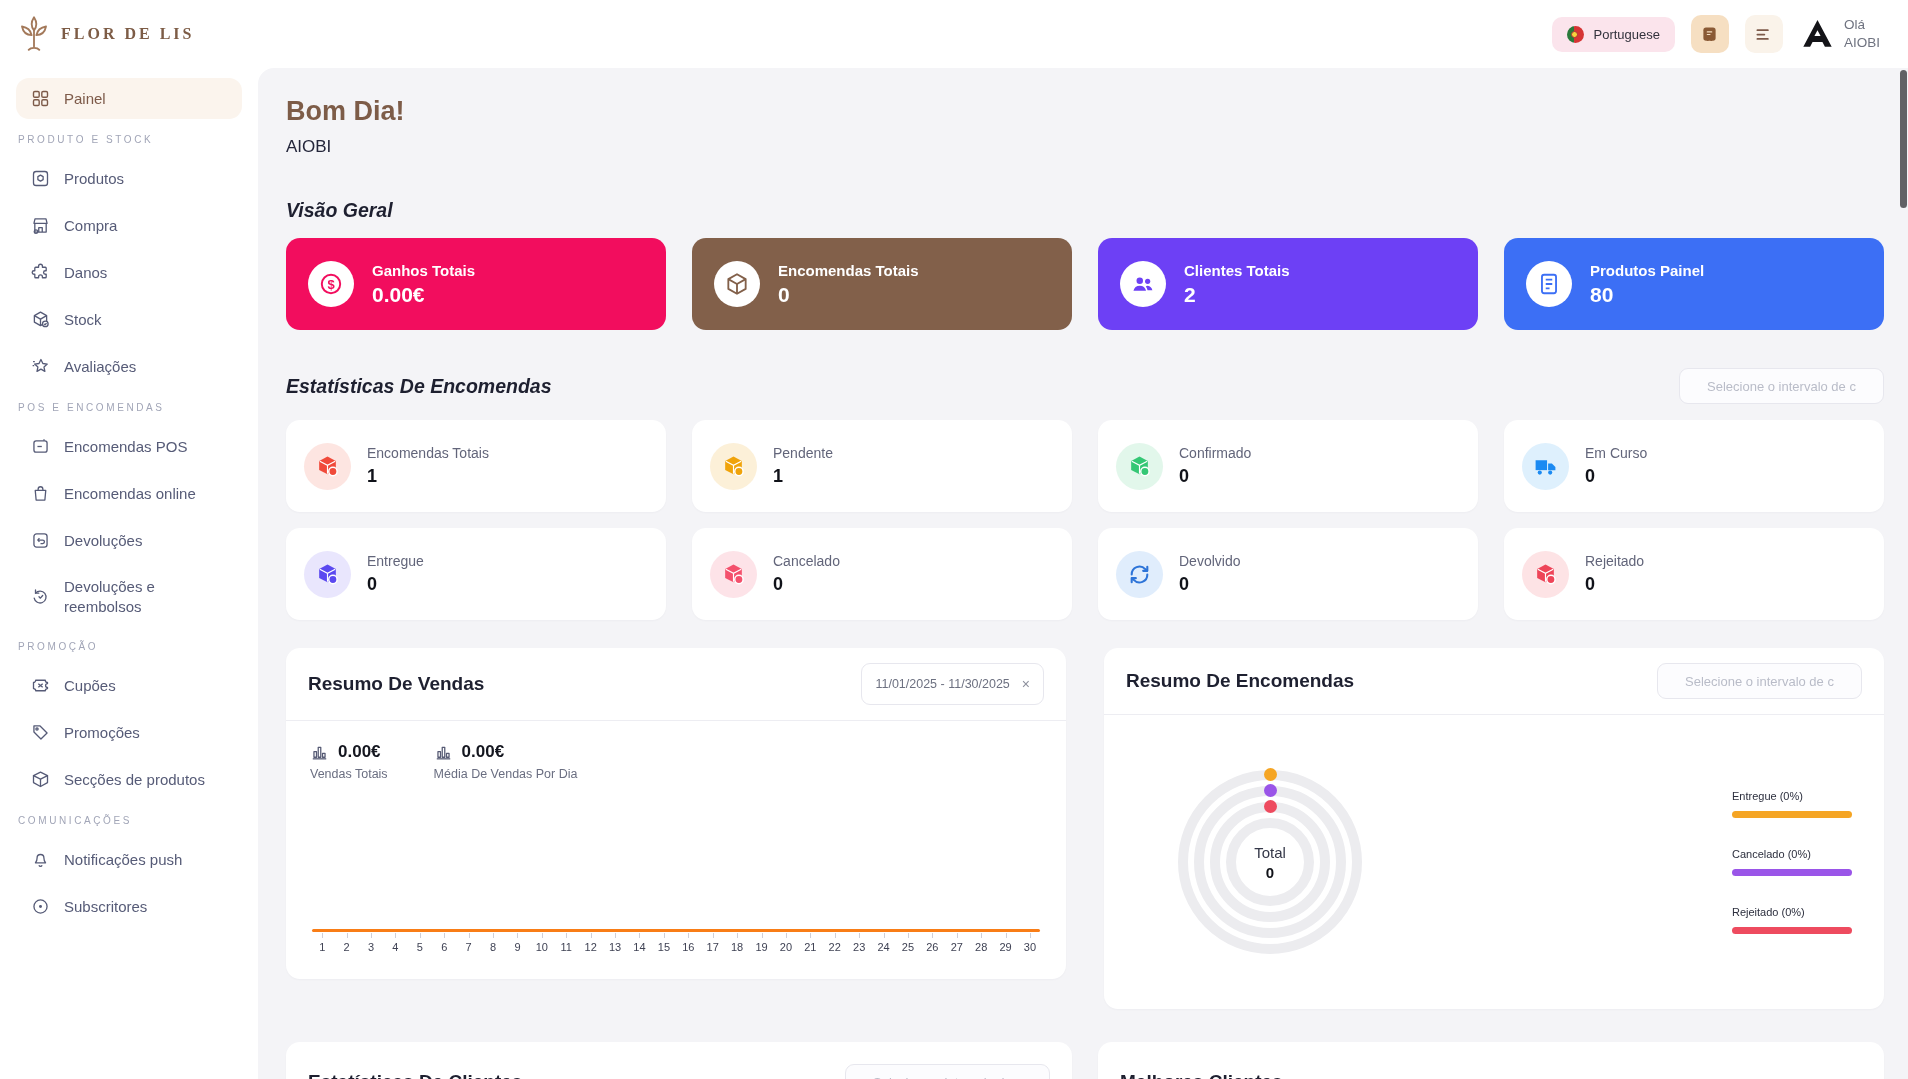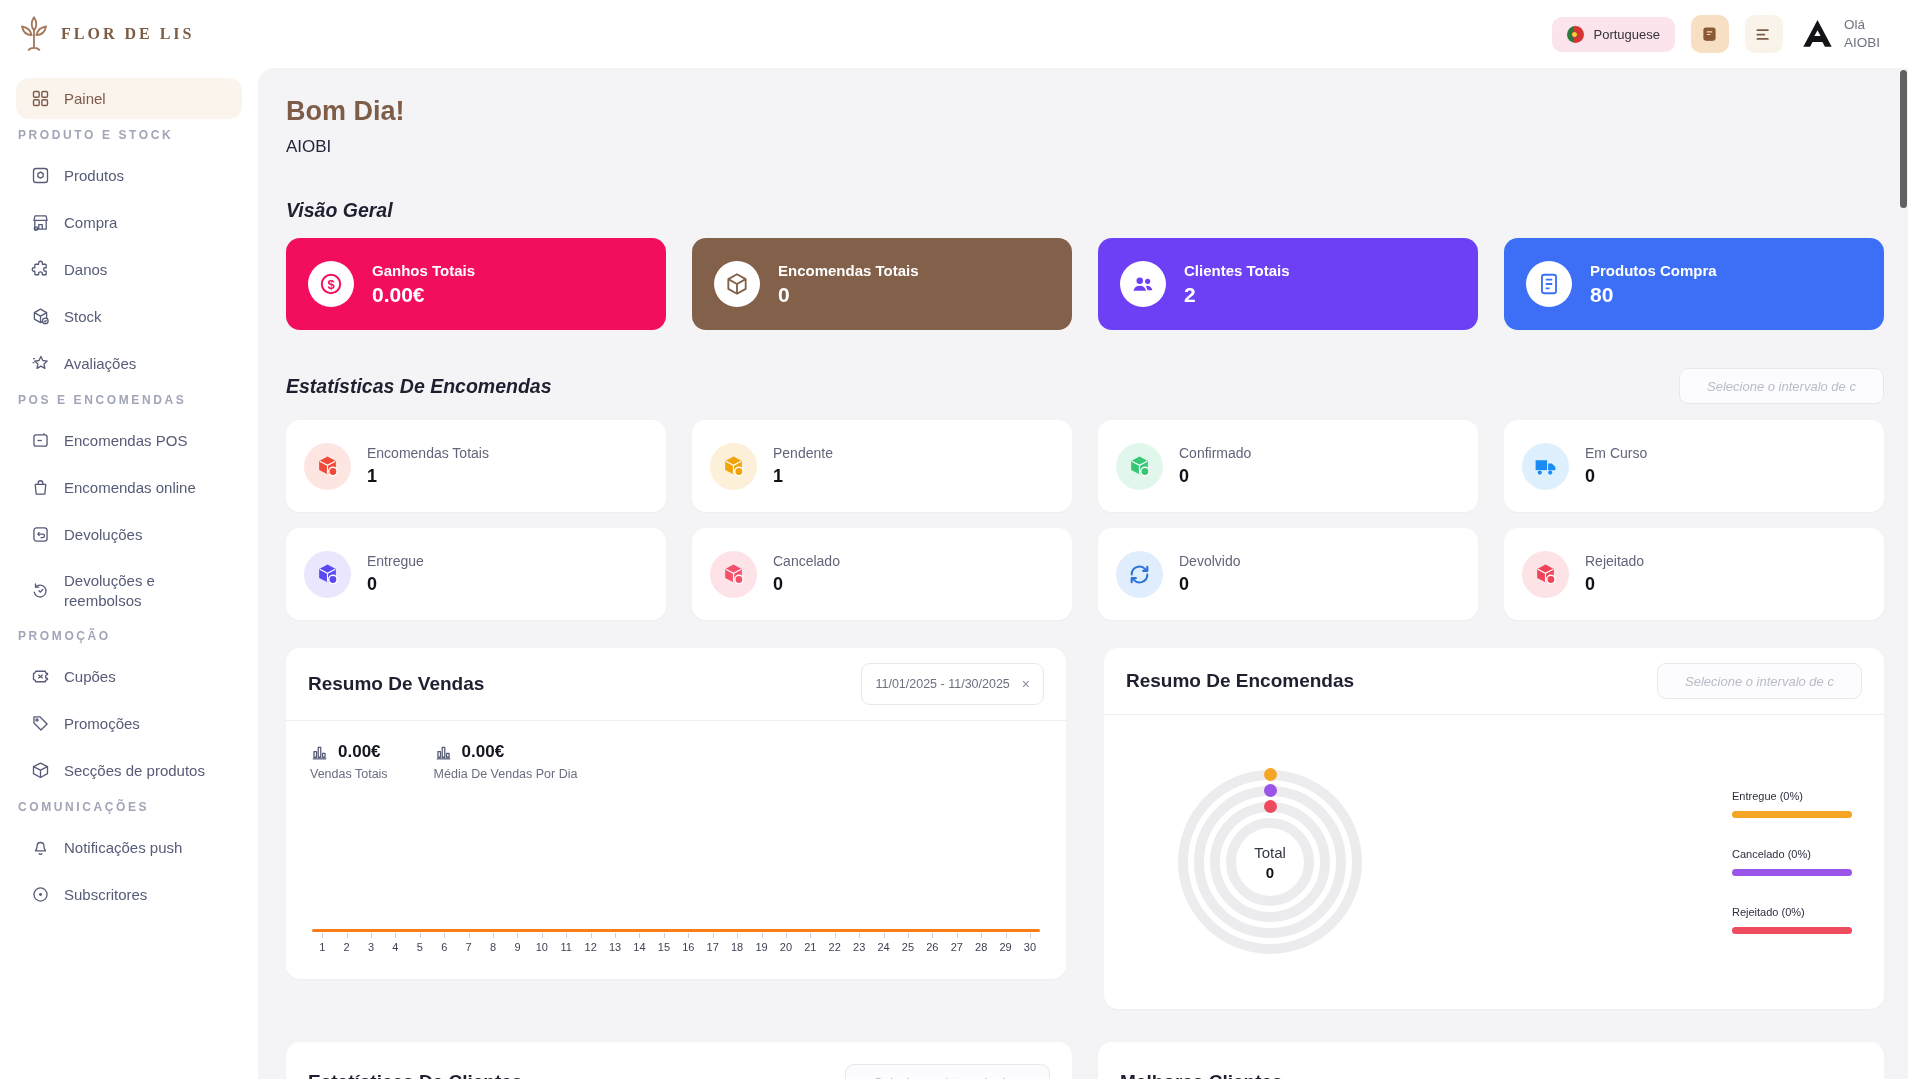--- a/index.html
+++ b/index.html
@@ -34,21 +34,21 @@
   .app{display:flex;height:1011px;}
   .sidebar{width:258px;flex-shrink:0;background:#fff;box-sizing:border-box;
     padding:10px 16px 0 16px;overflow:hidden;}
   .main{flex:1;background:#f4f4f7;border-top-left-radius:16px;box-sizing:border-box;
     padding:20px 24px 0 28px;overflow:hidden;position:relative;}
   
   .side-item{display:flex;align-items:center;gap:13px;padding:10px 14px;border-radius:13px;
     color:#565b77;font-size:15px;margin-bottom:6px;cursor:pointer;line-height:1.3;}
   .side-item[data-active="true"]{background:#fbf4ed;color:#7d5a49;}
   .side-item svg{width:21px;height:21px;flex-shrink:0;}
-  .side-section{font-size:12px;letter-spacing:2.6px;color:#a1a5b7;margin:9px 0 13px 2px;font-weight:bold;}
+  .side-section{font-size:10px;letter-spacing:2.6px;color:#a1a5b7;margin:15px 0 13px 2px;}
   .side-section:empty{display:none;margin:0;}
   
   .greet{color:#7d5c48;font-size:27px;font-weight:700;margin:8px 0 10px;}
   .greet-user{font-size:17px;color:#23253a;margin:0 0 42px;}
   .sec-title{font-size:19.5px;font-weight:700;color:#1e2030;font-style:italic;}
   .sec-head{display:flex;align-items:center;justify-content:space-between;}
   .sec-head.stats{margin-top:38px;}
   
   .ov-grid{display:flex;gap:26px;margin-top:16px;}
   .ov-card{flex:1;height:92px;border-radius:14px;background:var(--c);color:#fff;
@@ -63,21 +63,21 @@
   .st-card{background:#fff;border-radius:14px;height:92px;display:flex;align-items:center;
     gap:16px;padding-left:18px;box-sizing:border-box;box-shadow:0 1px 2px rgba(25,25,50,.03);}
   .st-icon{width:47px;height:47px;border-radius:50%;background:var(--bg);color:var(--ic);
     display:flex;align-items:center;justify-content:center;flex-shrink:0;}
   .st-icon svg{width:25px;height:25px;}
   .st-label{font-size:14px;color:#62657a;}
   .st-value{font-size:18px;font-weight:700;color:#101219;margin-top:5px;}
   
   .date-input{width:205px;height:36px;box-sizing:border-box;border:1px solid #e7e7ee;
     border-radius:9px;background:#fcfcfe;color:#b9bcc8;font-size:13px;text-align:center;
-    font-family:"Liberation Sans",sans-serif;outline:none;font-style:italic;}
+    font-family:"Liberation Sans",sans-serif;outline:none;}
   .date-input::placeholder{color:#b9bcc8;}
   .date-range{display:flex;align-items:center;gap:12px;border:1px solid #e7e7ee;border-radius:9px;
     height:42px;padding:0 13px;font-size:12.5px;color:#6d7181;background:#fff;box-sizing:border-box;}
   .date-range .x{color:#8c8f9c;font-size:14px;cursor:pointer;line-height:1;}
   
   .charts{display:grid;grid-template-columns:1fr 1fr;gap:38px;margin-top:28px;align-items:start;}
   .card{background:#fff;border-radius:14px;box-shadow:0 1px 2px rgba(25,25,50,.03);}
   .card-head{display:flex;align-items:center;justify-content:space-between;
     padding:15px 22px;border-bottom:1px solid #ededf2;min-height:36px;}
   .card-title{font-size:19px;font-weight:700;color:#1e2030;}
@@ -519,21 +519,21 @@
     </div>
   </div>
 
   <div class="ov-card" style="--c: #3c6ff5;">
     <div class="ov-icon">
       <svg>
               <use href="#receipt-icon"></use>
             </svg>
     </div>
     <div>
-      <div class="ov-label">Produtos Compra</div>
+      <div class="ov-label">Produtos Painel</div>
       <div class="ov-value">80</div>
     </div>
   </div>
 </div>
 
     <div class="sec-head stats">
       <div class="sec-title">Estatísticas De Encomendas</div>
       <input class="date-input" type="text" placeholder="Selecione o intervalo de c" style="">
     </div>
     <div class="st-grid">

